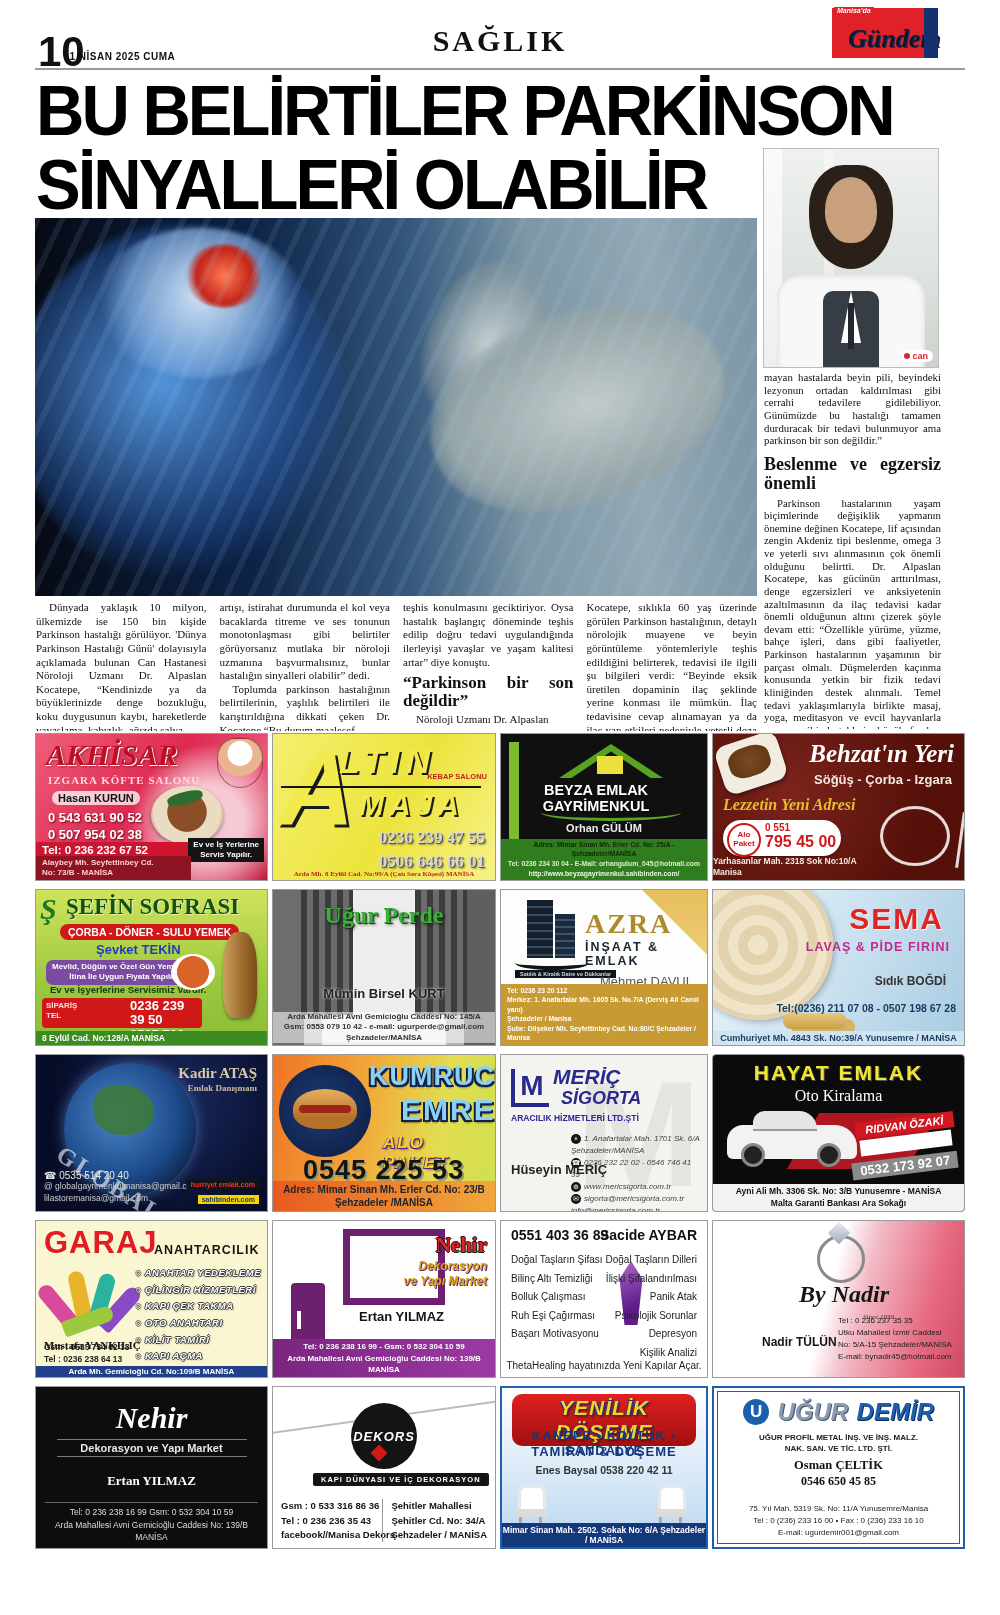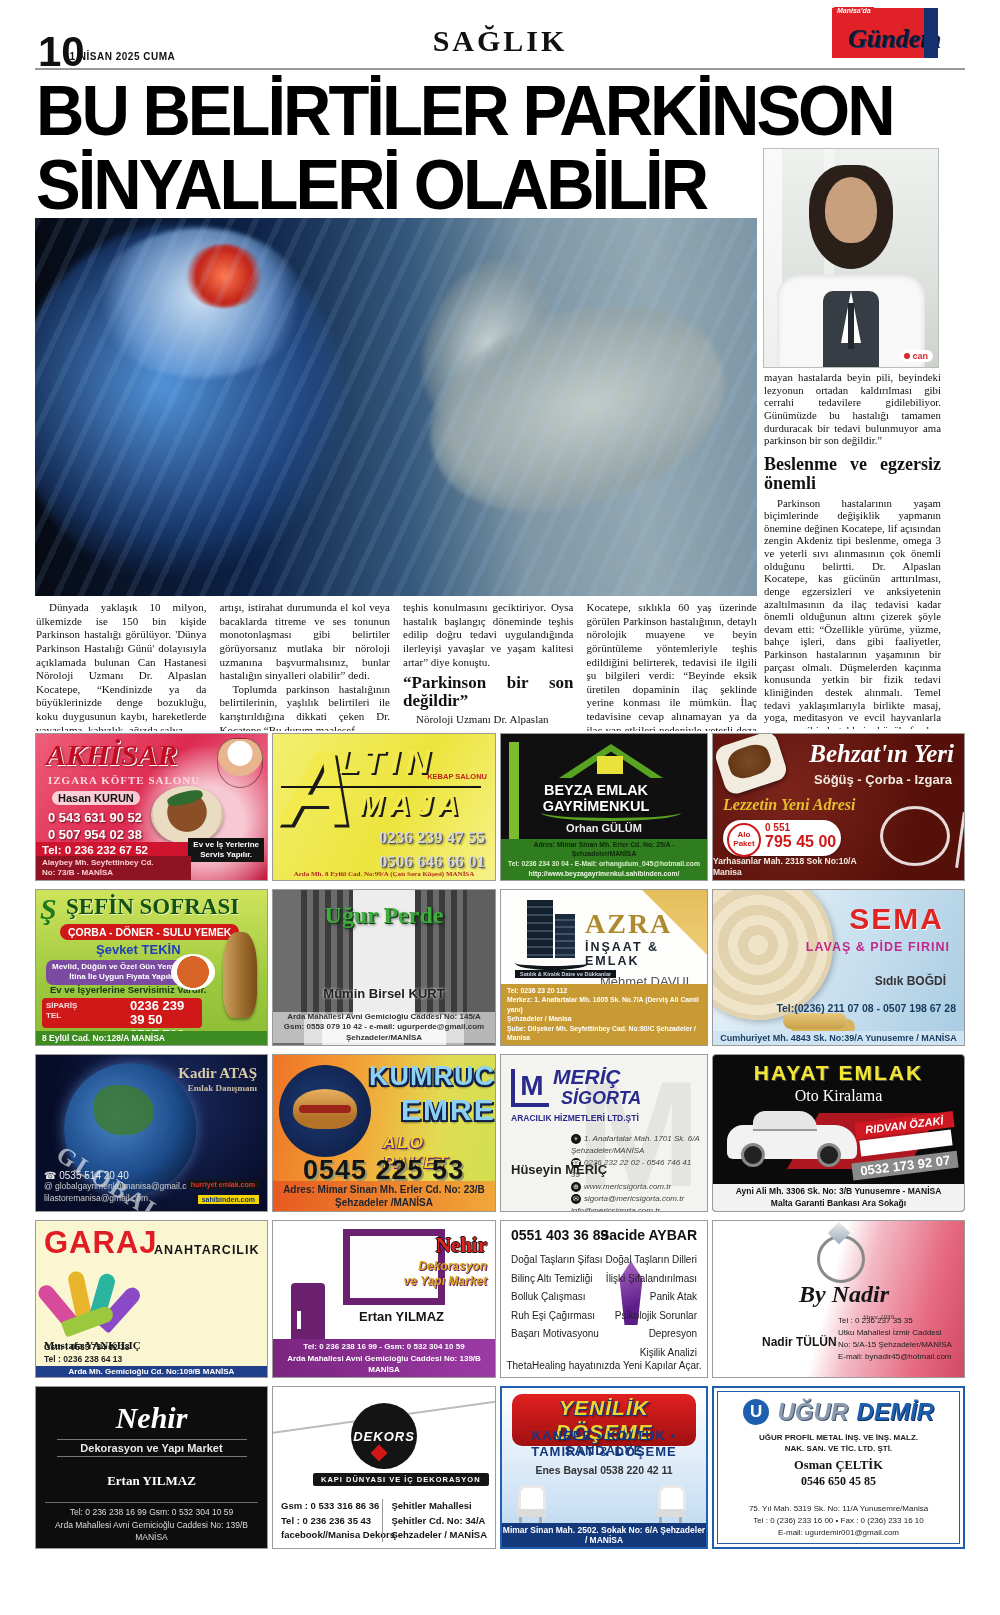--- a/index.html
+++ b/index.html
@@ -532,20 +532,28 @@
     <div class="ad a13">
       <div class="a13-t">GARAJ</div>
       <div class="a13-t2">ANAHTARCILIK</div>
       <div class="a13-keys">
         <i style="left:4px;top:12px;background:#d84a9c;transform:rotate(-40deg);"></i>
         <i style="left:26px;top:2px;background:#e8b42a;transform:rotate(-12deg);"></i>
         <i style="left:48px;top:4px;background:#2ab4a0;transform:rotate(16deg);"></i>
         <i style="left:66px;top:14px;background:#8a4ac8;transform:rotate(42deg);"></i>
         <i style="left:34px;top:26px;background:#9cc83e;transform:rotate(70deg);"></i>
       </div>
+      <ul>
+        <li>ANAHTAR YEDEKLEME</li>
+        <li>ÇİLİNGİR HİZMETLERİ</li>
+        <li>KAPI ÇEK TAKMA</li>
+        <li>OTO ANAHTARI</li>
+        <li>KİLİT TAMİRİ</li>
+        <li>KAPI AÇMA</li>
+      </ul>
       <div class="a13-person">Mustafa YANKILIÇ</div>
       <div class="a13-gsm"><span>Gsm : 0535 734 62 38</span><br><span>Tel  : 0236 238 64 13</span></div>
       <div class="a13-addr">Arda Mh. Gemicioğlu Cd. No:109/B  MANİSA</div>
     </div>
 
     <div class="ad a14">
       <div class="a14-mirror"></div>
       <div class="a14-cab">
           <i></i>
         </div>

